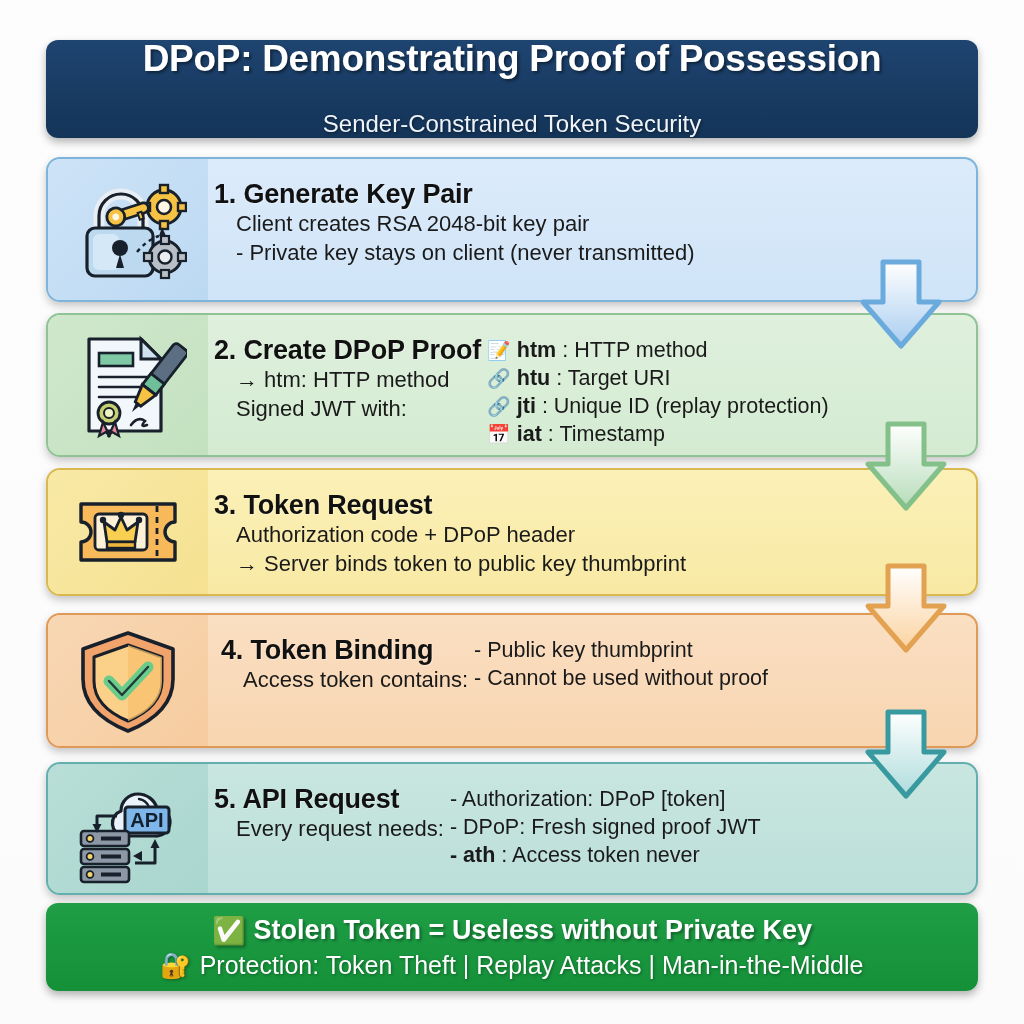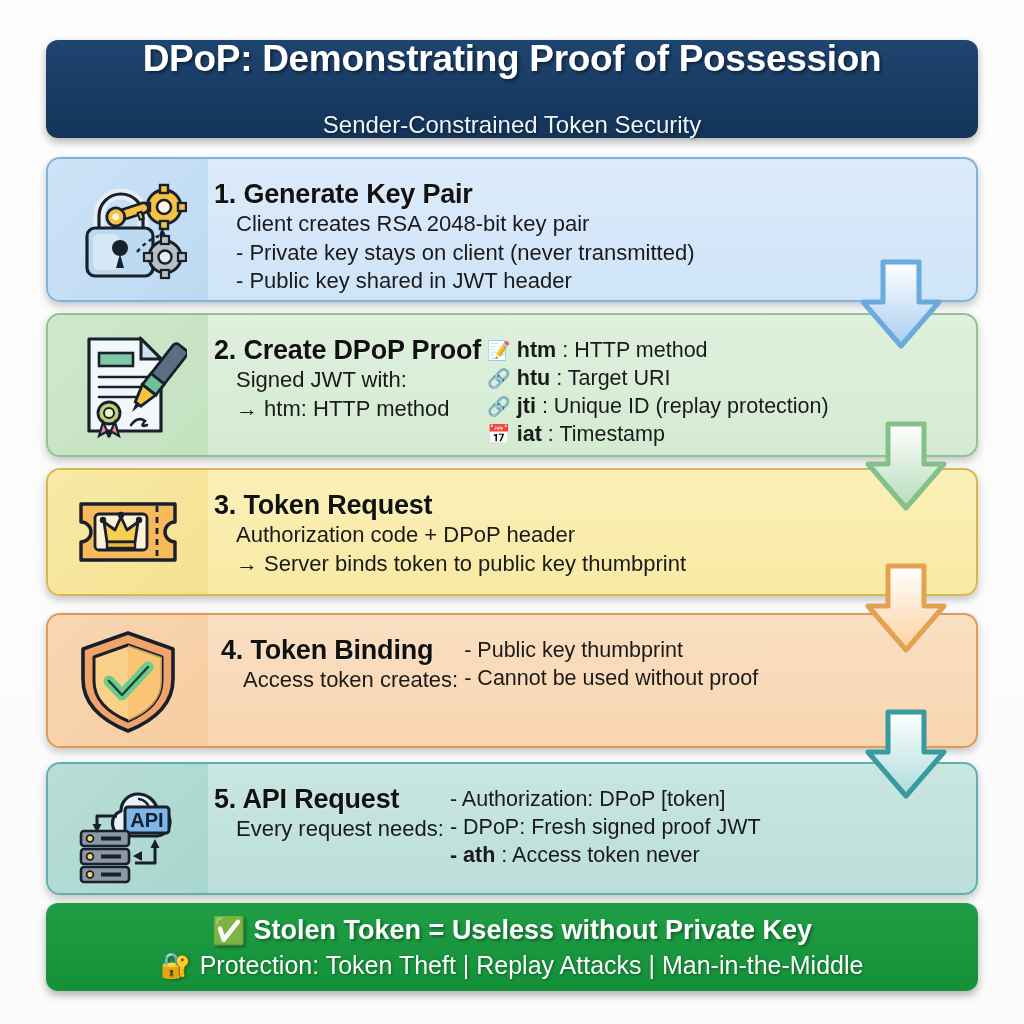--- a/index.html
+++ b/index.html
@@ -16,21 +16,21 @@
   }
 
   
   .header {
     position: absolute;
     left: 46px; top: 40px; width: 932px; height: 98px;
     background: linear-gradient(180deg,#1e4470 0%, #143458 100%);
     border-radius: 12px;
     box-shadow: 0 4px 9px rgba(0,0,0,0.30);
     display: flex; flex-direction: column;
-    align-items: center; justify-content: space-between;
+    align-items: center; justify-content: center;
     color: #ffffff;
     gap: 32px;
   }
   .header-title {
     font-size: 37px; font-weight: bold; letter-spacing: -0.3px;
     text-shadow: 2px 2px 3px rgba(0,0,0,0.45);
     line-height: 1.05;
   }
   .header-sub {
     font-size: 24px; color: #eef4fa;
@@ -171,21 +171,20 @@
           <path d="M68 78 q10 -12 22 -16" fill="none" stroke="#17202b" stroke-width="2.4" stroke-dasharray="4 4"></path>
           <path d="M90 62 l3 -9 l4 9 z" fill="#17202b"></path>
         </svg>
       </div>
     </div>
     <div class="body-pane">
       <div class="col-left">
         <div class="step-title">1. Generate Key Pair</div>
         <div class="step-line indent">Client creates RSA 2048-bit key pair</div>
         <div class="step-line indent">- Private key stays on client (never transmitted)</div>
-        <div class="step-line indent">- Public key shared in JWT header</div>
       </div>
     </div>
   </div>
 
   <div class="step s2">
     <div class="icon-pane">
       <div class="icon-box">
         <svg viewBox="0 0 118 112">
           <path d="M20 10 h52 l20 20 v72 h-72 z" fill="#f2f7fc" stroke="#17202b" stroke-width="3.2" stroke-linejoin="round"></path>
           <path d="M72 10 v20 h20 z" fill="#cfe0ef" stroke="#17202b" stroke-width="3"></path>
@@ -205,22 +204,22 @@
             <rect x="76" y="48" width="17" height="14" fill="#6fbf9a" stroke="#17202b" stroke-width="2.8"></rect>
             <path d="M76 62 h17 l-5 18 h-7 z" fill="#f6c243" stroke="#17202b" stroke-width="2.8"></path>
             <path d="M82 80 l2.5 10 2.5 -10 z" fill="#17202b"></path>
           </g>
         </svg>
       </div>
     </div>
     <div class="body-pane">
       <div class="col-left">
         <div class="step-title">2. Create DPoP Proof</div>
+        <div class="step-line indent">→ htm: HTTP method</div>
         <div class="step-line indent">Signed JWT with:</div>
-        <div class="step-line indent">→ htm: HTTP method</div>
       </div>
       <div class="col-right">
         <div class="rline">
           <span class="emo">📝</span>
           <b>htm</b>
           <span>: HTTP method</span>
         </div>
         <div class="rline">
           <span class="emo">🔗</span>
           <b>htu</b>
@@ -272,21 +271,21 @@
           <path d="M59 20 L93 32 v24 c0 20 -15 32 -34 40 C40 88 25 76 25 56 V32 z" fill="#fbd089" stroke="#17202b" stroke-width="3" stroke-linejoin="round"></path>
           <path d="M59 20 L93 32 v24 c0 20 -15 32 -34 40 z" fill="#f8c06c" opacity="0.75"></path>
           <path d="M40 56 l13 14 l26 -28" fill="none" stroke="#69cc8a" stroke-width="11" stroke-linecap="round" stroke-linejoin="round"></path>
           <path d="M40 56 l13 14 l26 -28" fill="none" stroke="#17202b" stroke-width="2.4" stroke-linecap="round" stroke-linejoin="round" opacity="0.85"></path>
         </svg>
       </div>
     </div>
     <div class="body-pane">
       <div class="col-left">
         <div class="step-title">4. Token Binding</div>
-        <div class="step-line indent">Access token creates:</div>
+        <div class="step-line indent">Access token contains:</div>
       </div>
       <div class="col-right">
         <div class="rline">
           <span>- Public key thumbprint</span>
         </div>
         <div class="rline">
           <span>- Cannot be used without proof</span>
         </div>
       </div>
     </div>

